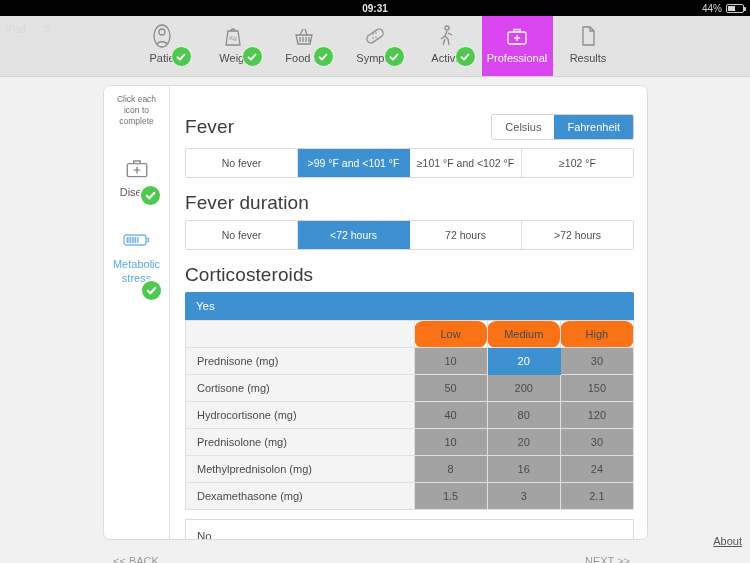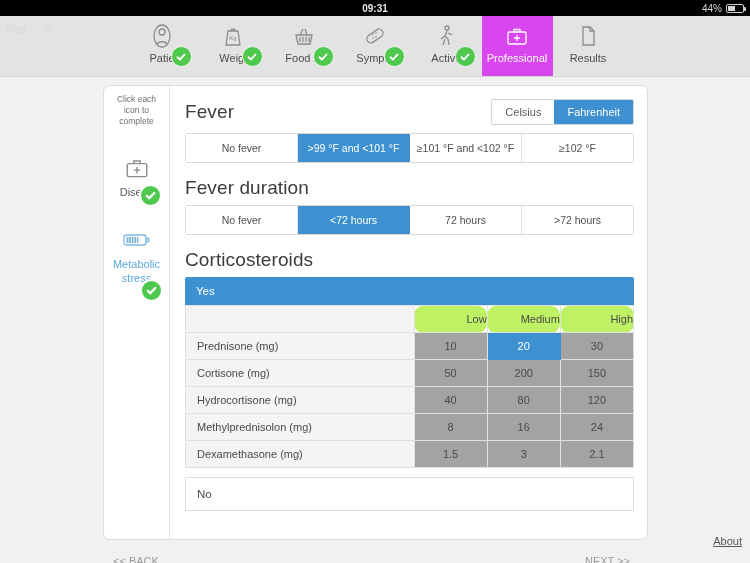--- a/index.html
+++ b/index.html
@@ -96,21 +96,21 @@
   .side-item .check {
     position: absolute; width: 23px; height: 23px; border-radius: 50%;
     background: #4ec94e; border: 2px solid #fff;
     display: flex; align-items: center; justify-content: center;
   }
   .side-item .check svg { width: 13px; height: 13px; }
   .si-disease .check { right: 7px; top: 39px; }
   .si-metabolic .check { right: 6px; top: 62px; }
 
   
-  .content { flex: 1; padding: 13px 13px 0 15px; position: relative; }
+  .content { flex: 1; padding: 28px 13px 0 15px; position: relative; }
   .sec-head {
     display: flex; align-items: center; justify-content: space-between;
     margin-bottom: 8px;
   }
   h2 {
     font-size: 19px; font-weight: normal; color: #3c3c3c;
     letter-spacing: .1px;
   }
   .unit-toggle { display: flex; border: 1px solid #d5d5d5; border-radius: 2px; overflow: hidden; }
   .unit-toggle div {
@@ -136,21 +136,21 @@
   .yesbar {
     background: #3d91d1; color: #fff; font-size: 11.5px;
     padding: 8px 11px; border-radius: 2px 2px 0 0; cursor: pointer;
   }
   table { width: 100%; border-collapse: collapse; }
   table td, table th {
     border: 1px solid #e0e0e0; font-size: 11px; color: #4a4a4a;
     font-weight: normal; height: 27px;
   }
   th.blank, td.drug { background: #f4f4f4; padding-left: 11px; text-align: left; width: 51%; }
-  th.colh { background: #bef264; text-align: right; width: 16.33%; border-radius: 9px; }
+  th.colh { background: #f97316; text-align: center; width: 16.33%; border-radius: 9px; }
   td.val { background: #a3a3a3; text-align: center; cursor: pointer; }
   td.val.sel { background: #3d91d1; color: #fff; border-color: #3d91d1; }
 
   .nobar {
     border: 1px solid #dcdcdc; border-top: none; font-size: 11.5px;
     color: #4a4a4a; padding: 10px 11px; background: #fff;
     margin-top: 9px; border-top: 1px solid #dcdcdc; cursor: pointer;
   }
 
   
@@ -386,20 +386,26 @@
           <td class="val">200</td>
           <td class="val">150</td>
         </tr>
         <tr>
           <td class="drug">Hydrocortisone (mg)</td>
           <td class="val">40</td>
           <td class="val">80</td>
           <td class="val">120</td>
         </tr>
         <tr>
+          <td class="drug">Prednisolone (mg)</td>
+          <td class="val">10</td>
+          <td class="val">20</td>
+          <td class="val">30</td>
+        </tr>
+        <tr>
           <td class="drug">Methylprednisolon (mg)</td>
           <td class="val">8</td>
           <td class="val">16</td>
           <td class="val">24</td>
         </tr>
         <tr>
           <td class="drug">Dexamethasone (mg)</td>
           <td class="val">1.5</td>
           <td class="val">3</td>
           <td class="val">2.1</td>

